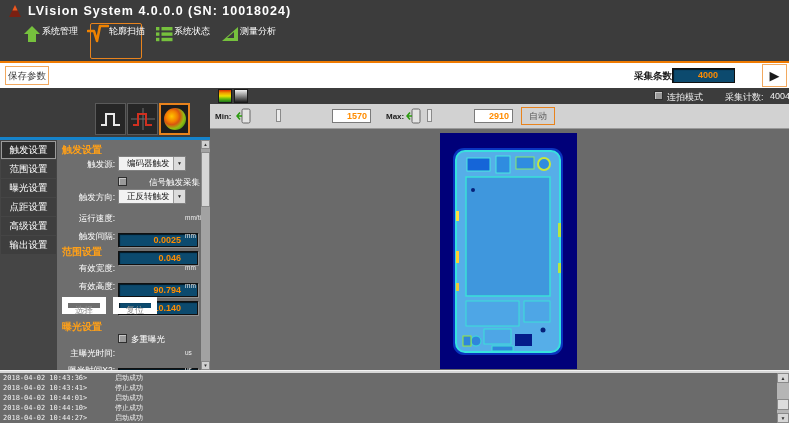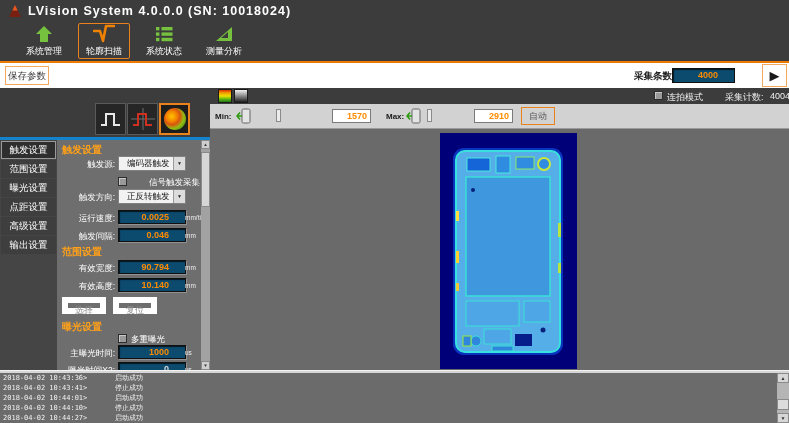--- a/index.html
+++ b/index.html
@@ -8,21 +8,21 @@
   #app { position:relative; width:789px; height:423px; background:#3c3c3c; overflow:hidden; }
 
   
   .titlebar { position:absolute; left:0; top:0; width:789px; height:22px; background:#3c3c3c; }
   .logo { position:absolute; left:8px; top:4px; width:14px; height:14px; }
   .win-title { position:absolute; left:28px; top:0; height:22px; line-height:22px;
                color:#ffffff; font-weight:bold; font-size:12.5px; letter-spacing:1px; }
 
   
   .toolbar { position:absolute; left:0; top:22px; width:789px; height:39px; background:#3c3c3c; display:flex; align-items:flex-start; padding-left:18px; gap:8px; }
-  .tool-item { width:52px; height:36px; margin-top:1px; display:flex; flex-direction:column; align-items:center; justify-content:center; border:1px solid transparent; border-radius:2px; cursor:pointer; }
+  .tool-item { width:52px; height:36px; margin-top:1px; display:flex; flex-direction:row; justify-content:center; border:1px solid transparent; border-radius:2px; cursor:pointer;margin-left:6px; }
   .tool-item.active { border-color:#e8831d; }
   .tool-item .t-ico { height:20px; display:flex; align-items:center; }
   .tool-item .t-lbl { color:#ffffff; font-size:9px; margin-top:1px; white-space:nowrap; }
 
   
   .actionbar { position:absolute; left:0; top:61px; width:789px; height:27px; background:#ffffff; border-top:2px solid #ef7a00; }
   .save-btn { position:absolute; left:5px; top:3px; height:19px; padding:0 2px; background:#ffffff; border:1px solid #f2a95f; color:#3a3a3a; font-size:9.5px; line-height:17px; cursor:pointer; }
   .cap-lbl { position:absolute; left:634px; top:7px; font-size:9.5px; color:#222; font-weight:bold; }
   .din { background:#0c4a6e; border:1px solid #101010; box-shadow:inset 1px 1px 1px rgba(0,0,0,.7), 1px 1px 0 rgba(255,255,255,.25); color:#ff8c00; font-weight:bold; font-size:9px; text-align:right; padding-right:16px; }
   .cap-input { position:absolute; left:672px; top:5px; width:63px; height:15px; line-height:13px; }
@@ -42,21 +42,21 @@
   .menu-item { position:relative; margin:1px 1px 0 1px; height:18px; line-height:18px; text-align:center; color:#ffffff; font-size:9.5px; background:#3e3e3e; cursor:pointer; }
   .menu-item.active { background:#2e2e2e; border:1px solid #9a9a9a; line-height:16px; }
 
   .settings { position:absolute; left:57px; top:52px; width:144px; height:230px; background:#6e6e6e; overflow:hidden; }
   .sec-h { position:absolute; left:5px; color:#ffa018; font-weight:bold; font-size:10px; }
   .slbl { position:absolute; left:0; width:58px; text-align:right; color:#ffffff; font-size:8.5px; }
   .dd { position:absolute; left:61px; width:68px; height:15px; background:#f2f2f2; border:1px solid #808080; font-size:8.5px; color:#111; line-height:13px; padding-left:8px; cursor:pointer; }
   .dd-arrow { position:absolute; right:0; top:0; width:12px; height:13px; background:#dcdcdc; border-left:1px solid #9a9a9a; font-size:5px; text-align:center; line-height:13px; color:#222; }
   .cbx { position:absolute; width:9px; height:9px; background:#9a9a9a; border:1px solid #2e2e2e; box-shadow:inset 1px 1px 0 #c8c8c8; cursor:pointer; }
   .cbx-lbl { position:absolute; color:#ffffff; font-size:8.5px; }
-  .sdin { position:absolute; left:61px; width:68px; height:14px; line-height:12px; }
+  .sdin { position:absolute; left:61px; width:80px; height:14px; line-height:12px;margin-top:23px; }
   .unit { position:absolute; left:128px; color:#eeeeee; font-size:6.5px; }
   .dis-btn { position:absolute; width:44px; height:17px; background:transparent; border:6px solid #ffffff; color:#8f8f8f; font-size:9px; line-height:15px; text-align:center; cursor:pointer; }
 
   .vscroll { position:absolute; left:201px; top:52px; width:9px; height:230px; background:#a2a2a2; }
   .vs-btn { position:absolute; left:0; width:9px; height:9px; background:#cfcfcf; border:1px solid #8a8a8a; font-size:4.5px; text-align:center; line-height:7px; color:#333; cursor:pointer; }
   .vs-thumb { position:absolute; left:0; width:9px; background:#d6d6d6; border:1px solid #8a8a8a; cursor:pointer; }
 
   
   .viewer { position:absolute; left:210px; top:88px; width:459px; height:282px; background:#6a6a6a; }
   .v-topstrip { position:absolute; left:0; top:0; width:579px; height:16px; background:#3c3c3c; }

